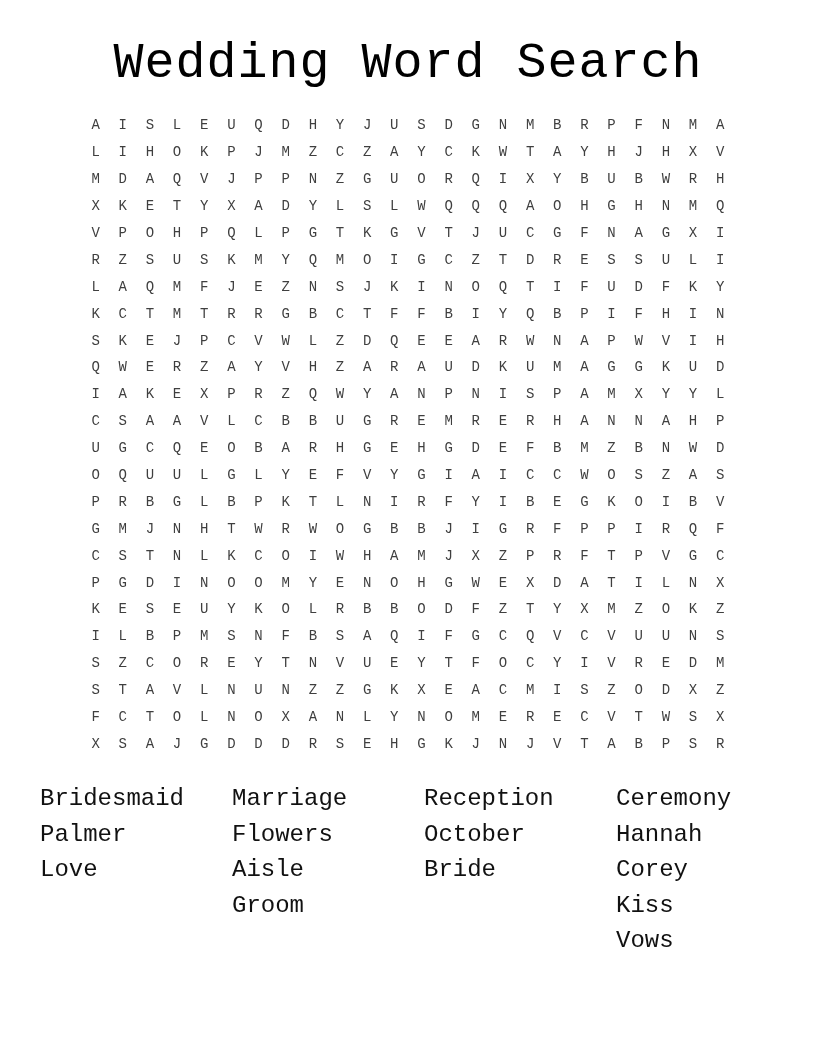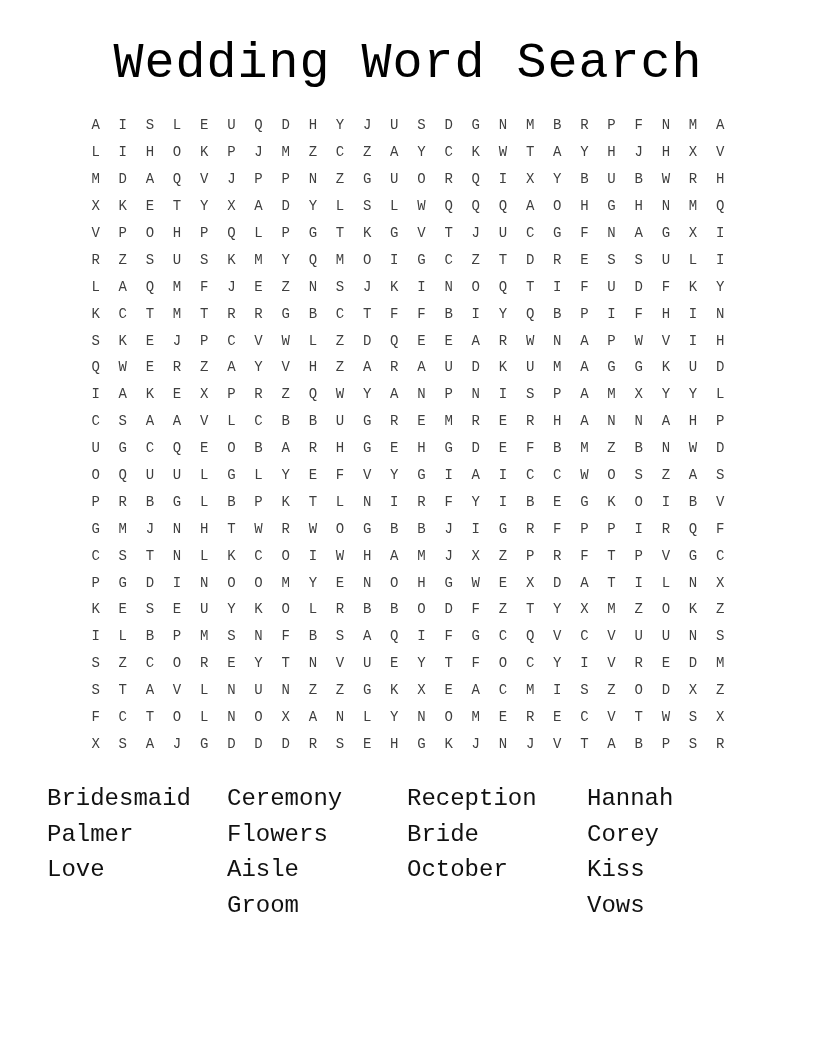--- a/index.html
+++ b/index.html
@@ -39,23 +39,24 @@
   .cell{
     display:flex;
     align-items:center;
     justify-content:center;
     font-size:14px;
     line-height:1;
     color:var(--grid-color);
   }
   .wordlist{
     position:absolute;
-    left:47px;top:781px;
+    left:40px;top:781px;
     display:flex;
     flex-direction:row;
+    gap:12px;
   }
   .wordcol{
     width:180px;
     display:flex;
     flex-direction:column;
   }
   .word{
     height:35.6px;
     line-height:35.6px;
     font-size:24px;
@@ -649,31 +650,32 @@
       <span class="cell">R</span>
     </section>
 
   <section class="wordlist">
       <div class="wordcol">
         <div class="word">Bridesmaid</div>
         <div class="word">Palmer</div>
         <div class="word">Love</div>
       </div>
       <div class="wordcol">
-        <div class="word">Ceremony</div>
+        <div class="word">Marriage</div>
         <div class="word">Flowers</div>
         <div class="word">Aisle</div>
         <div class="word">Groom</div>
       </div>
       <div class="wordcol">
         <div class="word">Reception</div>
+        <div class="word">October</div>
         <div class="word">Bride</div>
-        <div class="word">October</div>
       </div>
       <div class="wordcol">
+        <div class="word">Ceremony</div>
         <div class="word">Hannah</div>
         <div class="word">Corey</div>
         <div class="word">Kiss</div>
         <div class="word">Vows</div>
       </div>
     </section>
 
 </main>
 
 </body></html>

